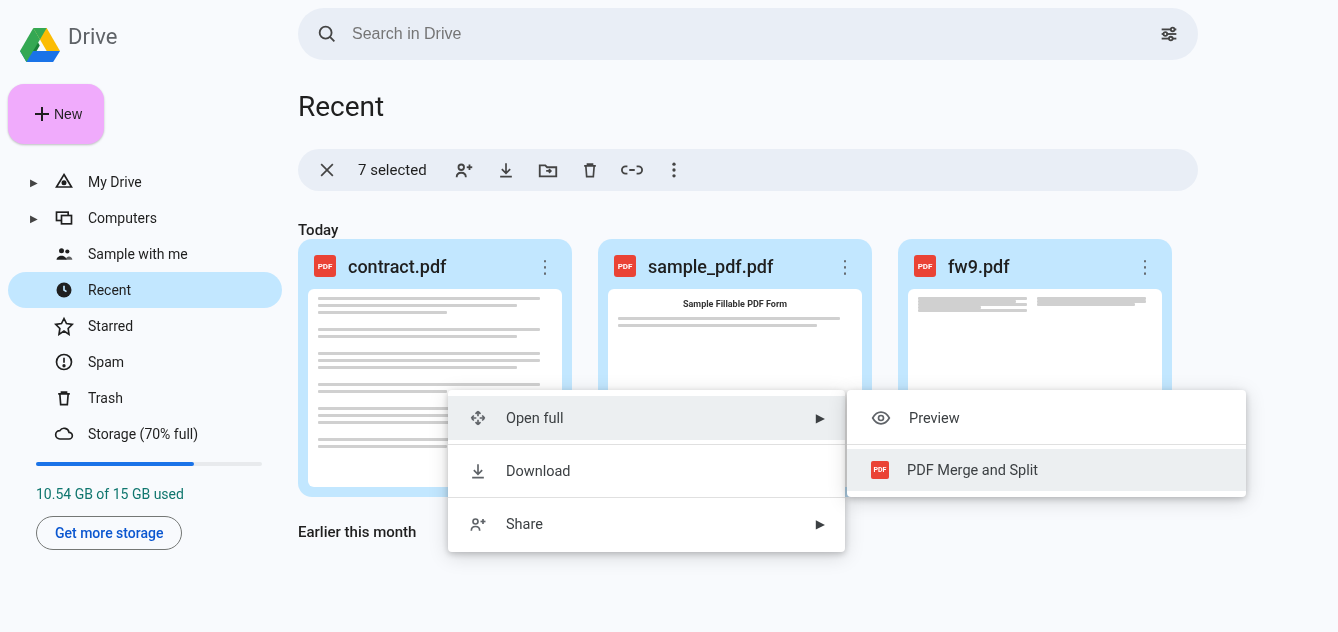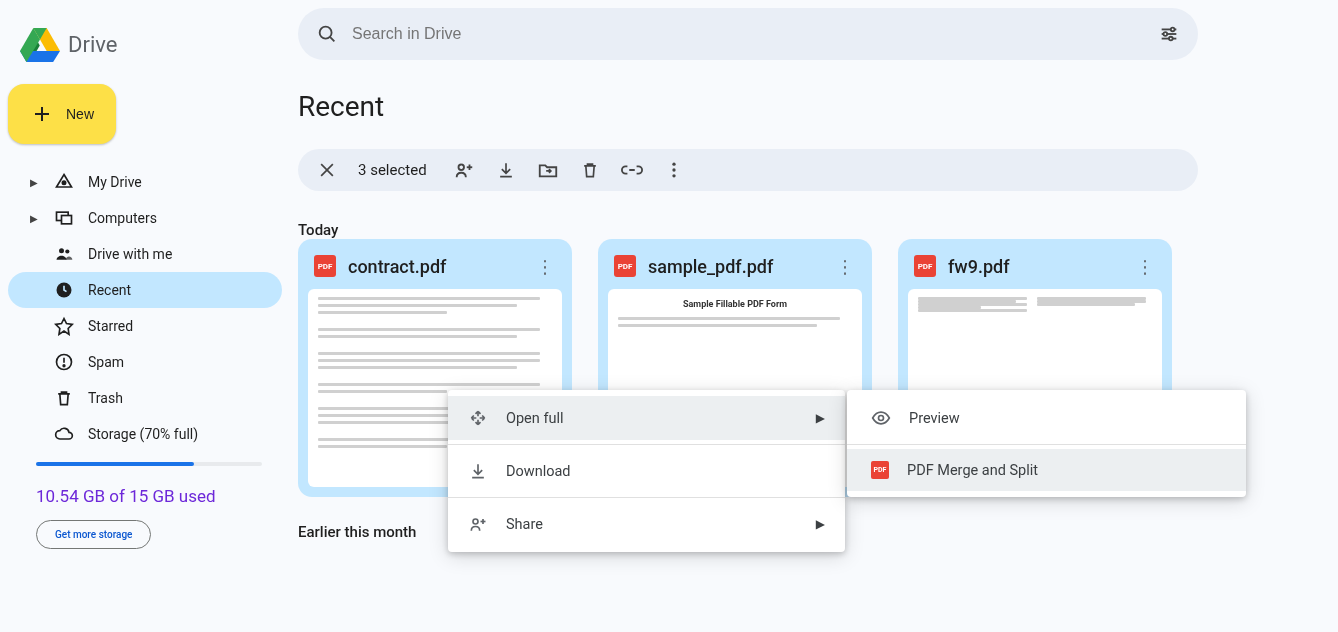--- a/index.html
+++ b/index.html
@@ -7,45 +7,45 @@
   font-family: 'Google Sans', Roboto, Arial, sans-serif;
   background: #f8fafd;
   width: 1338px;
   height: 632px;
   overflow: hidden;
   color: #1f1f1f;
   position: relative;
 }
 .layout { display: flex; height: 100%; }
 .sidebar { width: 290px; padding: 8px 8px 8px 8px; flex-shrink: 0; }
-.logo-row { display: flex; align-items: center; gap: 8px; padding: 16px 12px 20px 12px; }
+.logo-row { display: flex; gap: 8px; padding: 16px 12px 20px 12px; }
 .logo-triangle { width: 40px; height: 40px; position: relative; }
 .brand { font-size: 22px; color: #5f6368; }
 .new-btn {
-  display: inline-flex; align-items: center; gap: 12px;
-  background: #fde047; border: none; border-radius: 16px;
+  display: inline-flex; align-items: center; gap: 0;
+  background: #f0abfc; border: none; border-radius: 16px;
   padding: 18px 22px; margin: 0 0 20px 0;
   box-shadow: 0 1px 2px rgba(0,0,0,.15), 0 1px 3px rgba(0,0,0,.1);
   font-size: 14px; font-weight: 500; cursor: pointer; color:#1f1f1f;
 }
 .nav-list { list-style: none; }
 .nav-item {
   display: flex; align-items: center; gap: 14px;
   padding: 8px 14px 8px 22px; border-radius: 20px;
   font-size: 14px; color: #1f1f1f; cursor: pointer;
 }
 .nav-item.active { background: #c2e7ff; }
 .nav-icon { width: 20px; height: 20px; display:flex; align-items:center; justify-content:center; color:#1f1f1f;}
 .caret { width: 10px; font-size:10px; color:#444; }
 .storage-bar { margin: 10px 20px 8px 28px; height:4px; background:#e8eaed; border-radius:2px; position:relative;}
 .storage-bar-fill { height:100%; background:#1a73e8; border-radius:2px; }
-.storage-text { font-size:17px; color:#6d28d9; padding-left:28px; margin-bottom:14px;margin-top:20px;}
+.storage-text { font-size:14px; color:#0f766e; padding-left:28px; margin-bottom:14px;margin-top:20px;}
 .more-storage {
   display:inline-flex; margin-left:28px; border:1px solid #747775; border-radius:18px;
-  padding:8px 18px; font-size:10px; color:#0b57d0; font-weight:500; cursor:pointer;
+  padding:8px 18px; font-size:14px; color:#0b57d0; font-weight:500; cursor:pointer;
 }
 .main { flex:1; padding: 8px 8px 8px 8px; }
 .searchbar {
   display:flex; align-items:center; background:#e9eef6; border-radius:28px;
   height:52px; padding:0 18px; gap:14px; margin-bottom: 30px; width: 900px;
 }
 .searchbar input { border:none; background:transparent; font-size:16px; flex:1; outline:none; color:#4c1d95;}
 .tune-icon { margin-left:auto; }
 .page-title { font-size:28px; font-weight:400; color:#1f1f1f; margin: 8px 0 26px 0; }
 .sel-bar {
@@ -150,21 +150,21 @@
       <li class="nav-item">
         <span class="caret" style="visibility:hidden">▶</span>
         <span class="nav-icon">
           <svg width="20" height="20" viewBox="0 0 24 24" fill="#1f1f1f">
               <circle cx="9" cy="8" r="3"></circle>
               <circle cx="16" cy="9" r="2.5"></circle>
               <path d="M3 19c0-3 3-5 6-5s6 2 6 5H3z"></path>
               <path d="M14 19c0-2 2-4 4-4s4 2 4 4h-6z" opacity=".7"></path>
             </svg>
         </span>
-        <span>Drive with me</span>
+        <span>Sample with me</span>
       </li>
       <li class="nav-item active">
         <span class="caret" style="visibility:hidden">▶</span>
         <span class="nav-icon">
           <svg width="20" height="20" viewBox="0 0 24 24">
               <circle cx="12" cy="12" r="9" fill="#1f1f1f"></circle>
               <path d="M12 7v5l3 2" stroke="#c2e7ff" stroke-width="2" fill="none"></path>
             </svg>
         </span>
         <span>Recent</span>
@@ -238,21 +238,21 @@
 
     <h1 class="page-title">Recent</h1>
 
     <div class="sel-bar">
       <span class="action-icon">
         <svg width="20" height="20" viewBox="0 0 24 24" stroke="#444" stroke-width="2">
             <line x1="5" y1="5" x2="19" y2="19"></line>
             <line x1="19" y1="5" x2="5" y2="19"></line>
           </svg>
       </span>
-      <span class="sel-count">3 selected</span>
+      <span class="sel-count">7 selected</span>
       <span class="action-icon">
         <svg width="22" height="22" viewBox="0 0 24 24" fill="none" stroke="#444" stroke-width="2">
             <circle cx="9" cy="9" r="3"></circle>
             <path d="M4 20c0-3 2-5 5-5s5 2 5 5"></path>
             <line x1="18" y1="6" x2="18" y2="12"></line>
             <line x1="15" y1="9" x2="21" y2="9"></line>
           </svg>
       </span>
       <span class="action-icon">
         <svg width="20" height="20" viewBox="0 0 24 24" fill="none" stroke="#444" stroke-width="2">

